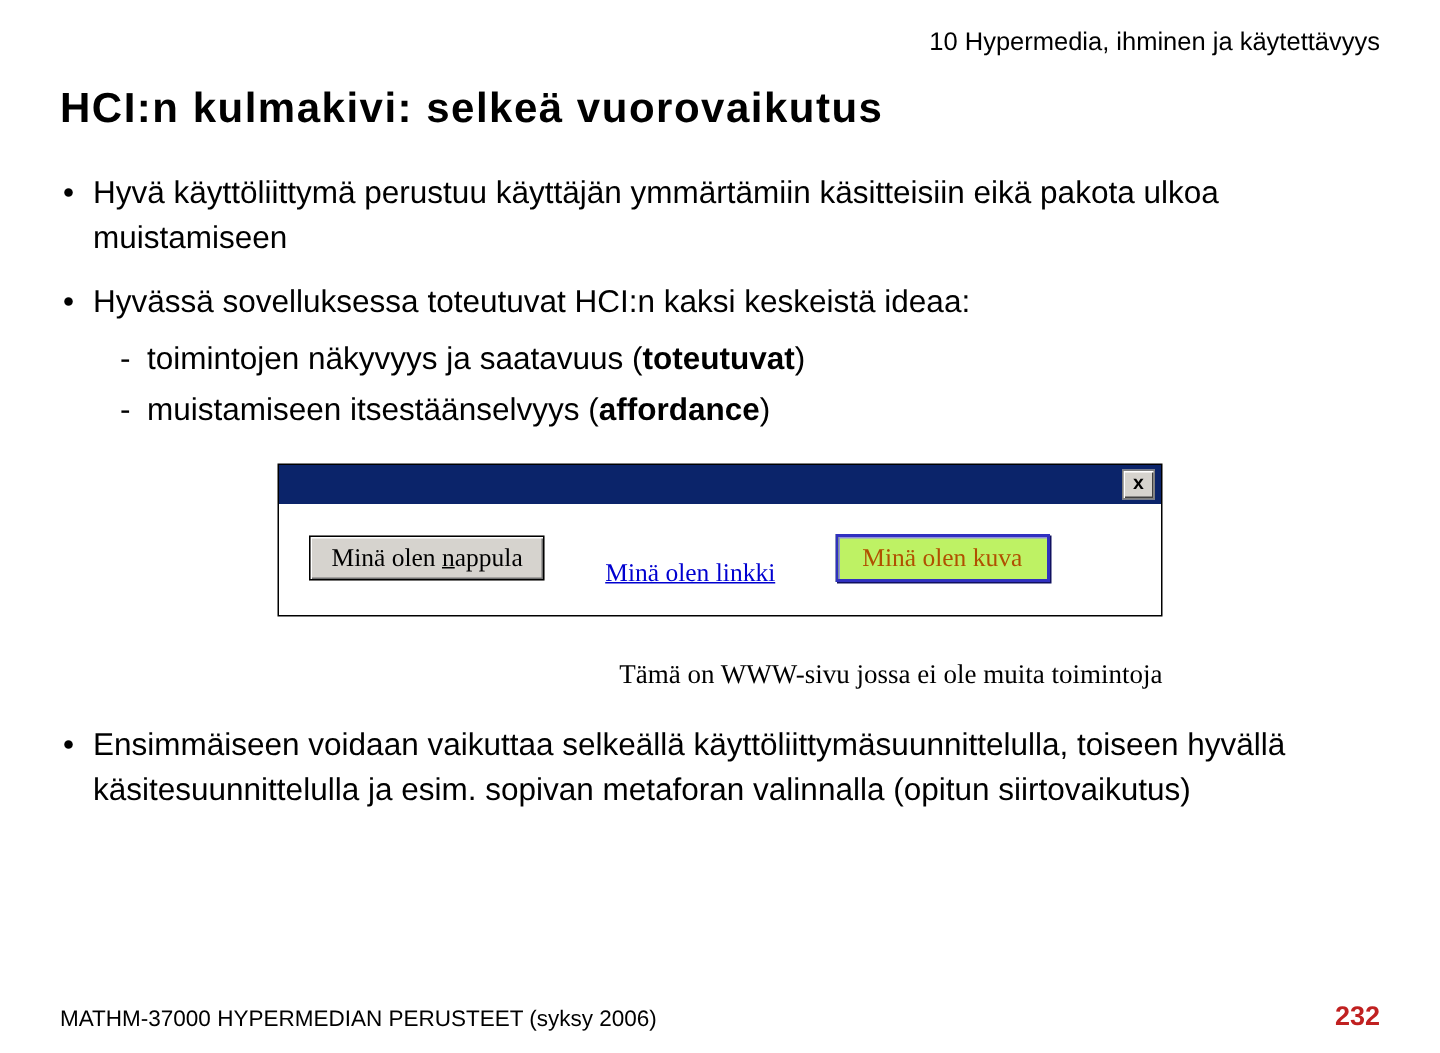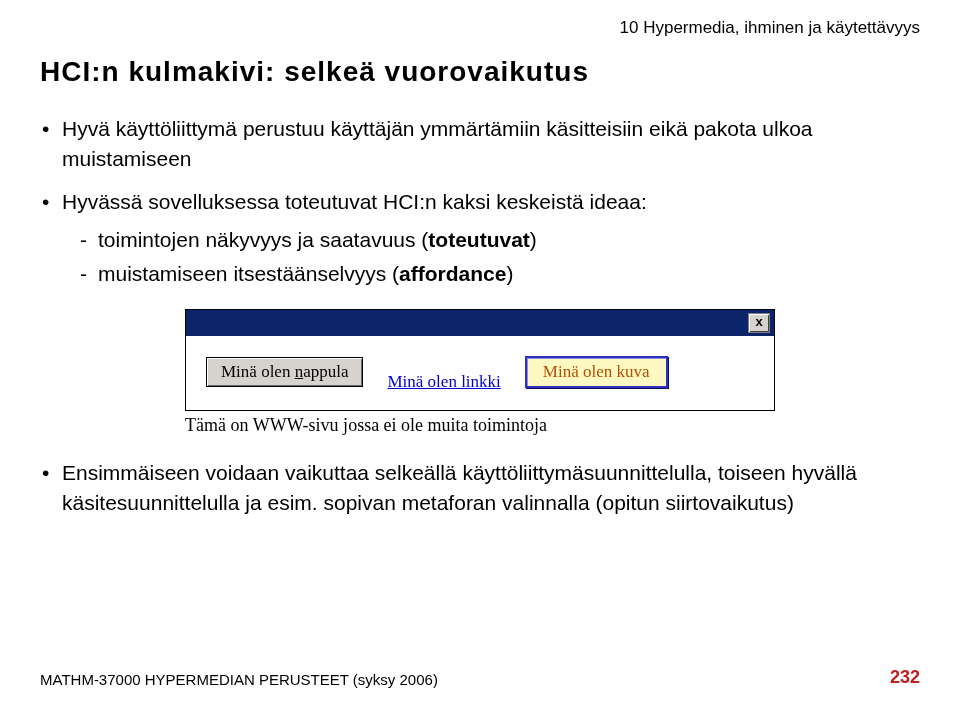--- a/index.html
+++ b/index.html
@@ -95,21 +95,21 @@
     font-weight: bold;
     line-height: 16px;
     font-family: Arial, sans-serif;
     color: #000;
     box-shadow: inset 1px 1px 0 #fff, inset -1px -1px 0 #404040;
   }
   .elements-row {
     padding: 16px 20px 18px 20px;
     display: flex;
     align-items: center;
-    gap: 24px;
+    gap: 40px;
   }
   .ui-button {
     background: #d6d3ce;
     border: 1px solid #000;
     box-shadow: inset 1px 1px 0 #fff, inset -1px -1px 0 #707070;
     padding: 4px 14px;
     font-size: 17px;
     font-family: "Times New Roman", serif;
   }
   .ui-button .u { text-decoration: underline; }
@@ -120,27 +120,27 @@
     text-decoration: underline;
     margin-top: 20px;
   }
   .ui-image {
     border: 2px solid #3030c0;
     box-shadow: inset 1px 1px 0 #9090e0, 1px 1px 0 #101060;
     padding: 4px 16px;
     font-family: "Times New Roman", serif;
     font-size: 17px;
     color: #b05000;
-    background: #fef9c3;
+    background: #bef264;
   }
   .caption {
-    text-align: left;
+    text-align: right;
     font-family: "Times New Roman", serif;
     font-size: 18px;
-    margin-top: 4px;
+    margin-top: 28px;
   }
 
   .footer {
     position: absolute;
     bottom: 14px;
     left: 40px;
     right: 40px;
     display: flex;
     justify-content: space-between;
     align-items: flex-end;

